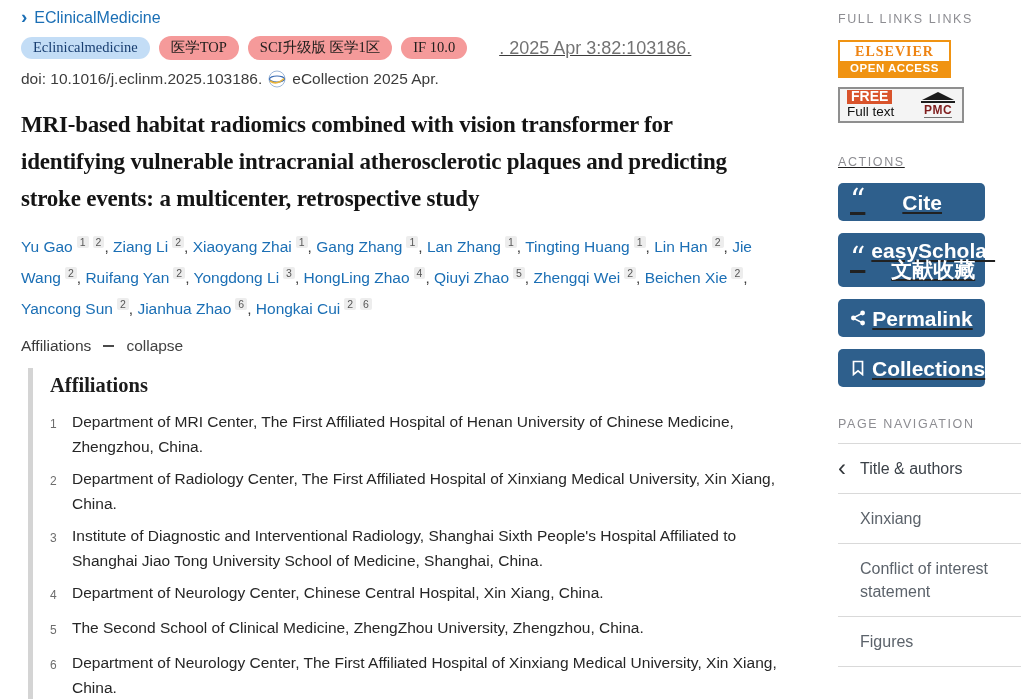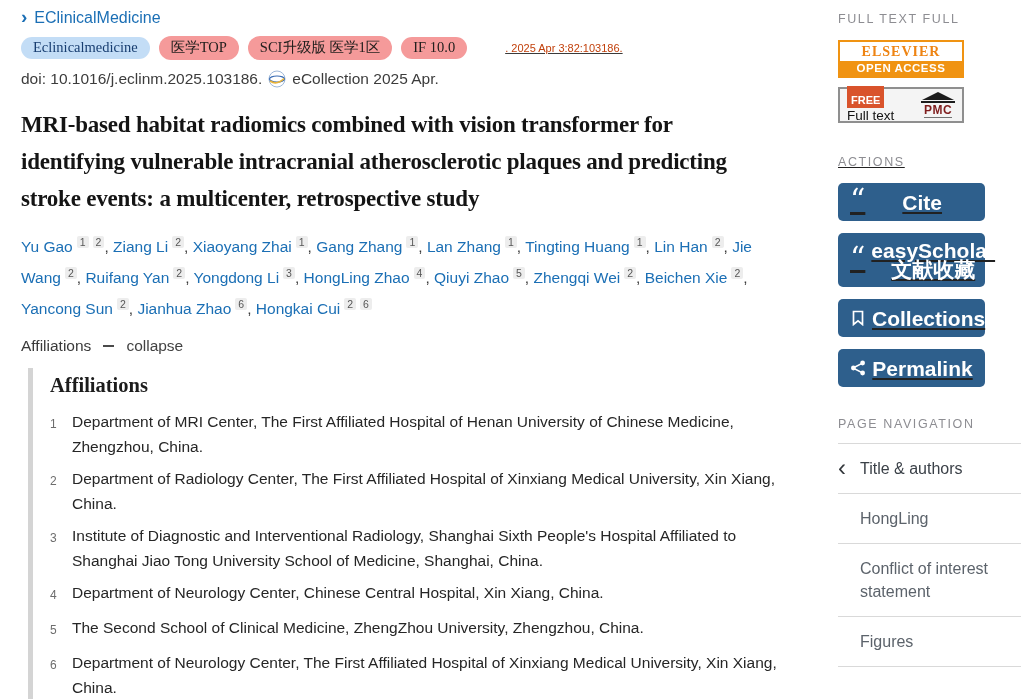--- a/index.html
+++ b/index.html
@@ -20,21 +20,21 @@
 
   .breadcrumb{display:flex;align-items:center;gap:7px;font-size:16px;color:var(--c-link);}
   .breadcrumb .chev{font-size:19px;font-weight:bold;line-height:1;transform:translateY(-1px);}
   .breadcrumb a{color:var(--c-link);text-decoration:none;cursor:pointer;}
 
   .badge-row{display:flex;align-items:center;gap:9px;margin-top:9px;font-size:15px;color:#3a3a3a;text-decoration:underline;}
   .badge{display:inline-block;padding:2px 12px 3px;border-radius:13px;
     font-family:"Liberation Serif","DejaVu Serif",serif;font-size:14.5px;white-space:nowrap;}
   .badge.blue{background:var(--c-badge-blue);color:#173d70;}
   .badge.pink{background:var(--c-badge-pink);color:#23201e;}
-  .cite-tail{margin-left:20px;color:#c2410c;font-size:11px;}
+  .cite-tail{margin-left:14px;color:#737373;font-size:18px;}
 
   .doi-row{display:flex;align-items:center;gap:6px;margin-top:10px;font-size:15.5px;color:#3c3c3c;}
   .globe-icon{display:inline-block;width:18px;height:18px;}
 
   .article-title{margin-top:18px;width:745px;
     font-family:"Liberation Serif","DejaVu Serif",serif;font-weight:bold;
     font-size:23px;line-height:37px;color:#141414;letter-spacing:-0.2px;}
 
   .authors{margin-top:12px;width:760px;font-size:15.5px;line-height:26px;color:#3a3a3a;}
   .author-link{color:var(--c-link);text-decoration:none;cursor:pointer;}
@@ -51,32 +51,32 @@
     font-size:20.5px;color:#1c1c1c;margin-bottom:12px;}
   .affil-list{list-style:none;}
   .affil-list li{display:flex;margin-bottom:7px;font-size:15.5px;line-height:25px;color:#262626;}
   .aff-num{flex:0 0 22px;font-size:12px;color:#6d6d6d;padding-top:3px;}
   .aff-text{flex:1;max-width:715px;}
 
   
   .sidebar{position:absolute;left:838px;top:12px;width:183px;}
   .side-heading{font-size:12.5px;letter-spacing:1.6px;color:#8d8d92;margin-bottom:14px;}
 
-  .elsevier-btn{width:126px;border:2px solid var(--c-orange);cursor:pointer;background:#404040;}
+  .elsevier-btn{width:113px;border:2px solid var(--c-orange);cursor:pointer;background:#404040;}
   .elsevier-top{padding:2px 6px 1px;text-align:center;background:#fff;
     font-family:"Liberation Serif","DejaVu Serif",serif;font-size:14px;font-weight:bold;
     letter-spacing:1px;color:#ee8413;}
   .elsevier-bottom{background:var(--c-orange);color:#fff;text-align:center;
     font-size:11.5px;font-weight:bold;letter-spacing:.5px;padding:1px 0 2px;}
 
   .pmc-btn{width:126px;height:36px;margin-top:9px;border:2px solid #8f8f8f;background:#f4f4f4;
     display:flex;align-items:center;padding:2px 7px;cursor:pointer;position:relative;}
   .pmc-left{display:flex;flex-direction:column;align-items:flex-start;}
-  .free-badge{background:var(--c-free);color:#fff;font-size:11px;font-weight:bold;
-    padding:8px 4px 1px;line-height:13px;}
+  .free-badge{background:var(--c-free);color:#fff;font-size:14px;font-weight:bold;
+    padding:0 4px 1px;line-height:13px;}
   .fulltext-label{font-size:13.5px;color:#111;line-height:16px;}
   .pmc-logo{margin-left:auto;display:flex;flex-direction:column;align-items:center;}
   .pmc-roof{width:0;height:0;border-left:16px solid transparent;border-right:16px solid transparent;
     border-bottom:8px solid #1c1c1c;}
   .pmc-roofline{width:34px;height:2px;background:#1c1c1c;margin-top:1px;}
   .pmc-text{font-size:12px;font-weight:bold;color:#7f1d1d;border-bottom:1px solid #737373;
     line-height:14px;letter-spacing:.5px;}
 
   .actions{margin-top:32px;text-decoration:underline;}
   .action-btn{width:147px;background:var(--c-action);border:none;border-radius:5px;
@@ -159,21 +159,21 @@
           <span class="aff-num">6</span>
           <span class="aff-text">Department of Neurology Center, The First Affiliated Hospital of Xinxiang Medical University, Xin Xiang, China.</span>
         </li>
       </ul>
   </div>
 
 </div>
 
 <div class="sidebar">
 
-  <div class="side-heading">FULL TEXT FULL</div>
+  <div class="side-heading">FULL LINKS LINKS</div>
 
   <div class="elsevier-btn">
     <div class="elsevier-top">ELSEVIER</div>
     <div class="elsevier-bottom">OPEN ACCESS</div>
   </div>
 
   <div class="pmc-btn">
     <div class="pmc-left">
       <span class="free-badge">FREE</span>
       <span class="fulltext-label">Full text</span>
@@ -196,47 +196,47 @@
     <button class="action-btn">
       <span class="q-icon">“</span>
       <span class="action-label">
         <span>easyScholar</span>
         <span class="l2">文献收藏</span>
       </span>
     </button>
 
     <button class="action-btn">
       <svg class="svg-icon" viewBox="0 0 16 16">
-        <path d="M3.5 1.5 h9 v13 l-4.5 -3.6 -4.5 3.6 z" fill="none" stroke="#ffffff" stroke-width="1.7"></path>
-      </svg>
-      <span class="action-label">Collections</span>
-    </button>
-
-    <button class="action-btn">
-      <svg class="svg-icon" viewBox="0 0 16 16">
         <circle cx="12.6" cy="3" r="2.4" fill="#ffffff"></circle>
         <circle cx="3.4" cy="8" r="2.4" fill="#ffffff"></circle>
         <circle cx="12.6" cy="13" r="2.4" fill="#ffffff"></circle>
         <path d="M4.5 7.2 L11.5 3.6 M4.5 8.8 L11.5 12.4" stroke="#ffffff" stroke-width="1.6"></path>
       </svg>
       <span class="action-label">Permalink</span>
+    </button>
+
+    <button class="action-btn">
+      <svg class="svg-icon" viewBox="0 0 16 16">
+        <path d="M3.5 1.5 h9 v13 l-4.5 -3.6 -4.5 3.6 z" fill="none" stroke="#ffffff" stroke-width="1.7"></path>
+      </svg>
+      <span class="action-label">Collections</span>
     </button>
   </div>
 
   <div class="page-nav">
     <div class="side-heading">PAGE NAVIGATION</div>
     <div class="nav-divider"></div>
     <div>
         <div class="nav-item active">
           <span class="nav-chevron">‹</span>
           <span class="nav-label">Title &amp; authors</span>
         </div>
         <div class="nav-divider"></div>
         <div class="nav-item">
-          <span class="nav-label">HongLing</span>
+          <span class="nav-label">Xinxiang</span>
         </div>
         <div class="nav-divider"></div>
         <div class="nav-item">
           <span class="nav-label">Conflict of interest statement</span>
         </div>
         <div class="nav-divider"></div>
         <div class="nav-item">
           <span class="nav-label">Figures</span>
         </div>
         <div class="nav-divider"></div>

